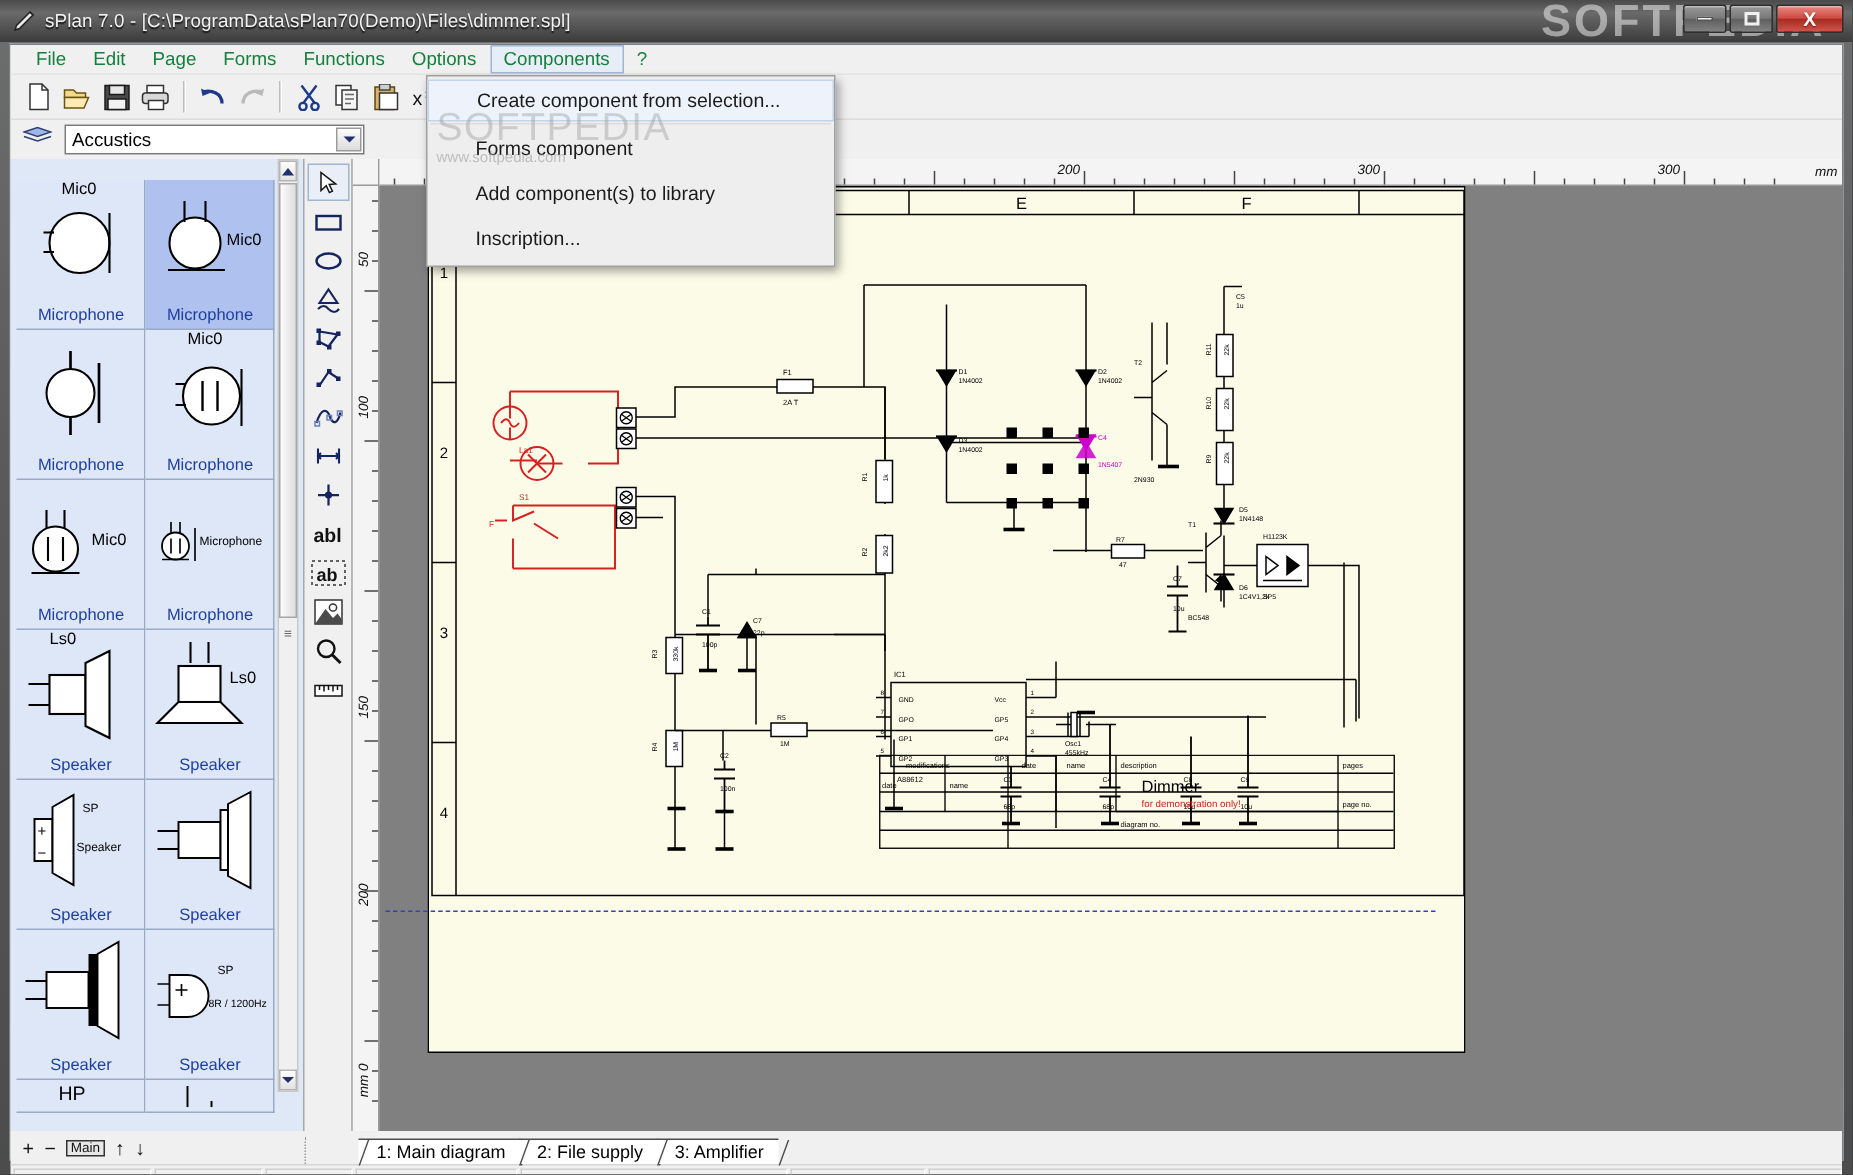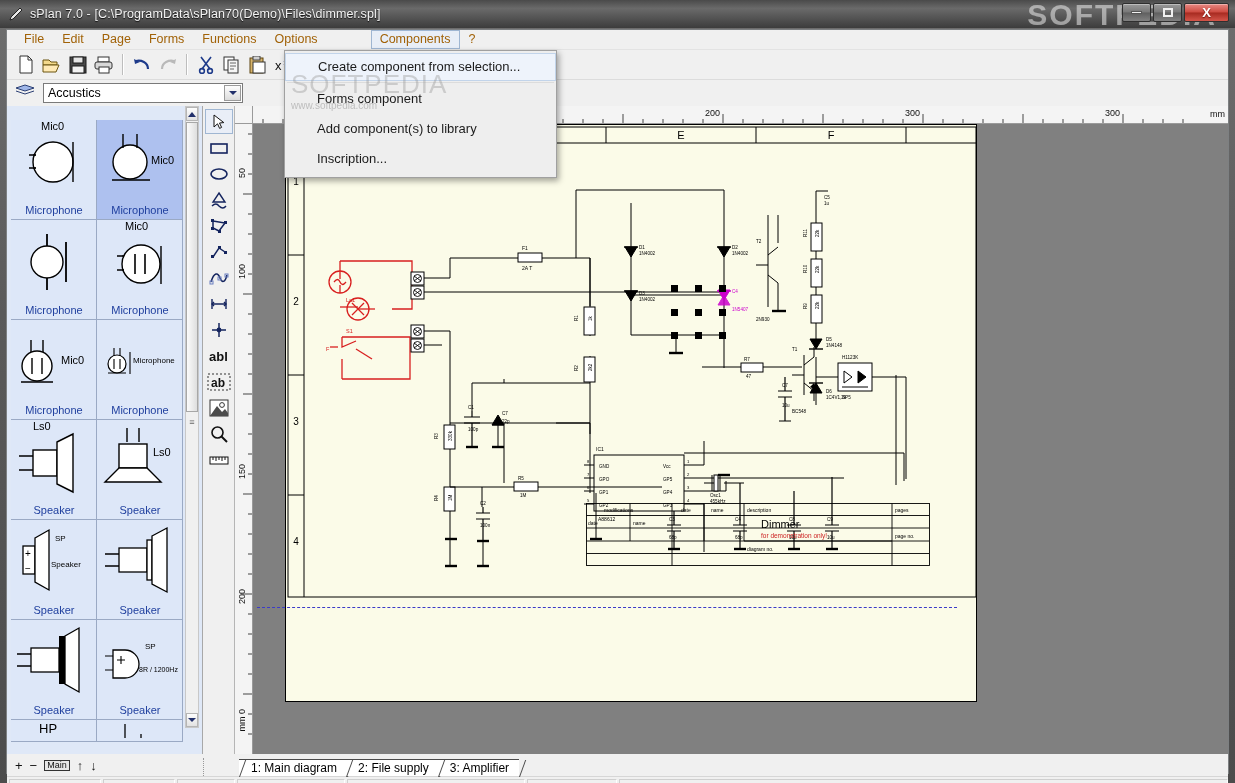--- a/index.html
+++ b/index.html
@@ -64,27 +64,26 @@
     background: #f0f0f0; border: 1px solid #7d8082;
   }
 
   
   #menubar {
     position: relative; height: 20px; background: #f0f0f0;
     border-bottom: 1px solid #e3e3e3;
     display: flex; align-items: center; padding-left: 8px;
   }
   .menu-item {
-    padding: 2px 9px; font-size: 12.5px; color: #a16207; white-space: nowrap;
+    padding: 2px 9px; font-size: 12.5px; color: #15803d; white-space: nowrap;
     height: 19px; line-height: 15px;
   }
   .menu-item.active {
     background: #e8eef7; border: 1px solid #9fb6d2;
     padding: 1px 8px;
-    margin-left: 44px;
   }
 
   
   #toolbar1 {
     height: 30px; background: #f0f0f0; display: flex; align-items: center;
     padding-left: 6px; border-bottom: 1px solid #dcdcdc;
   }
   .tb-btn {
     width: 26px; height: 25px; display: flex; align-items: center;
     justify-content: center; position: relative;
@@ -179,21 +178,21 @@
   }
   #ruler-v {
     position: absolute; left: 0; top: 18px; bottom: 0; width: 18px;
     background: #f4f4f4; border-right: 1px solid #9a9a9a;
     overflow: hidden;
   }
   #ruler-corner {
     position: absolute; left: 0; top: 0; width: 18px; height: 18px;
     background: #f4f4f4; border-right:1px solid #9a9a9a; border-bottom: 1px solid #9a9a9a;
   }
-  .rlabel { position: absolute; font-size: 9px; color: #111; }
+  .rlabel { position: absolute; font-size: 9px; color: #111; font-style: italic; }
   .rlabel.vert { writing-mode: vertical-rl; transform: rotate(180deg); }
 
   #sheetwrap {
     position: absolute; left: 18px; top: 18px; right: 0; bottom: 0;
     background: #808080; overflow: hidden;
   }
   #sheet {
     position: absolute; left: 32px; top: 0px; width: 692px; height: 578px;
     background: #fbfbe8; border: 1px solid #000;
   }

